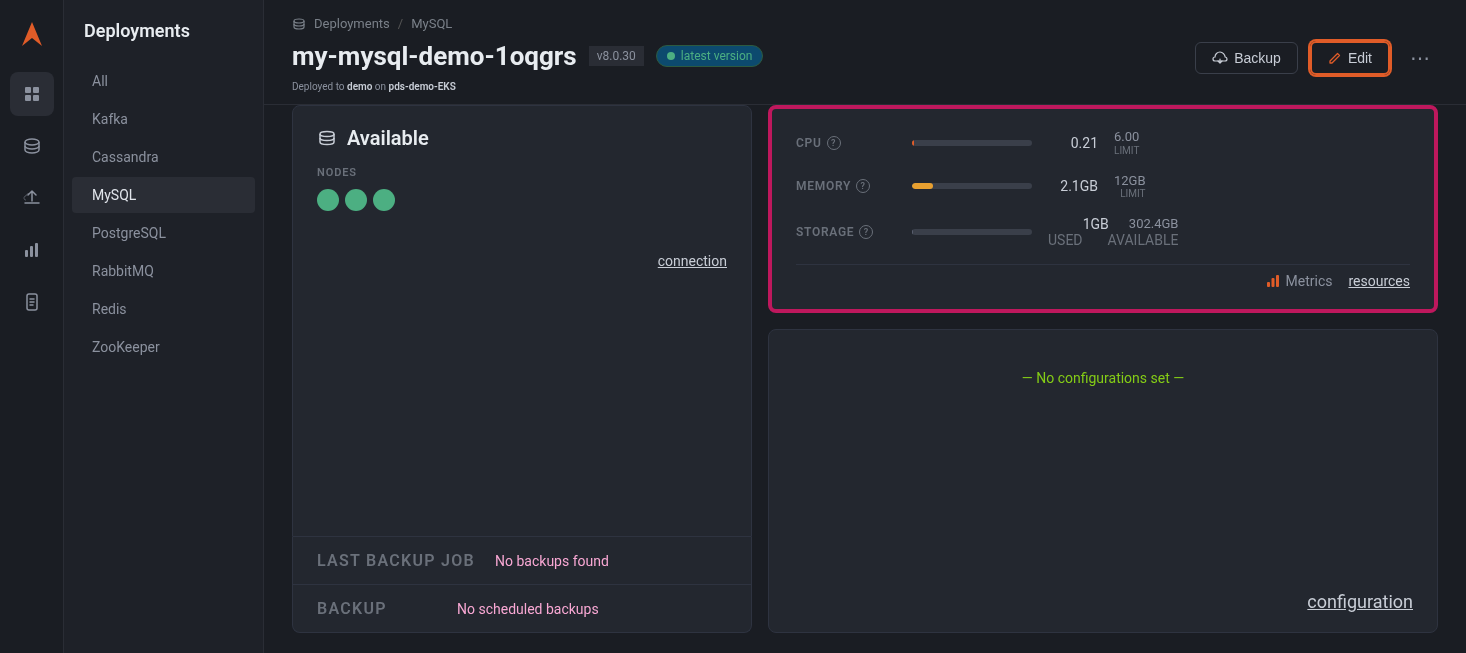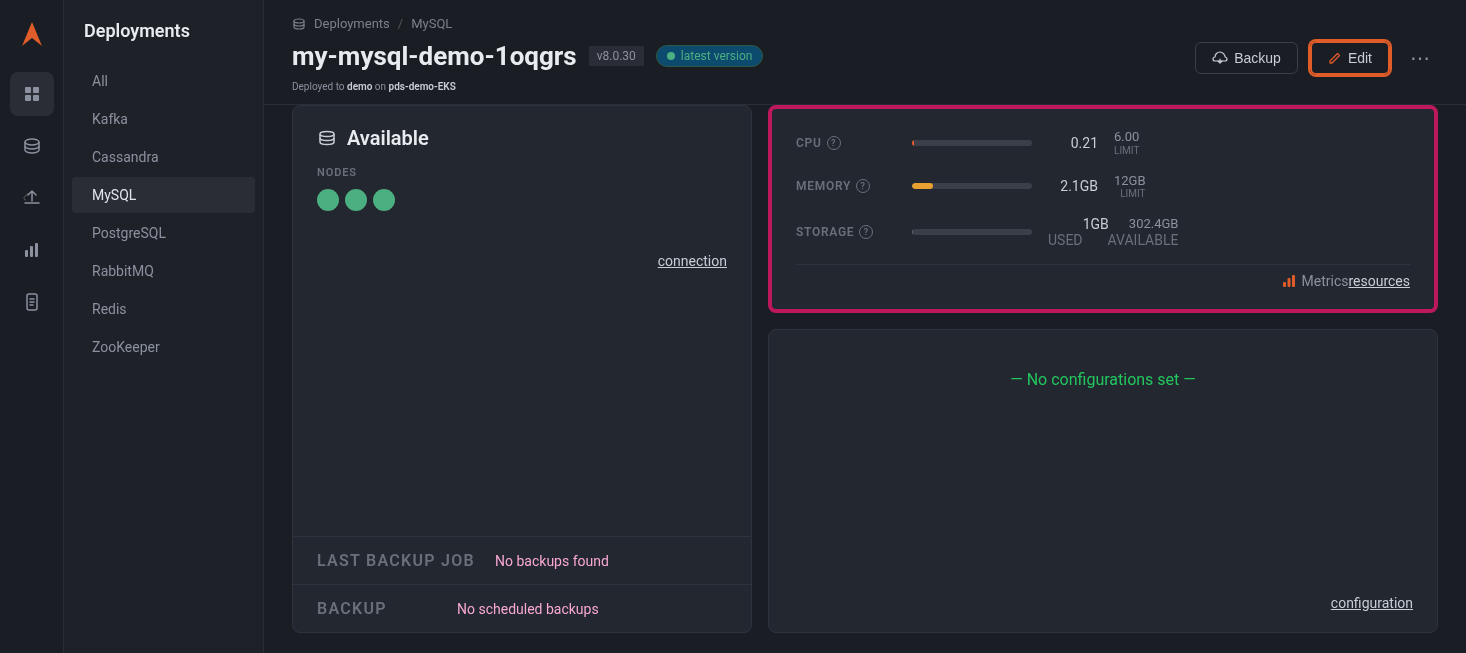--- a/index.html
+++ b/index.html
@@ -323,21 +323,21 @@
       font-size: 10px;
       color: #6a707a;
       text-align: right;
       line-height: 1.2;
     }
     .metric-limit-val { font-size: 13px; color: #8b919e; }
     .metrics-footer {
       display: flex;
       align-items: center;
       justify-content: flex-end;
-      gap: 0;
+      gap: 16px;
       margin-top: 8px;
       padding-top: 8px;
       border-top: 1px solid #2e3340;
     }
     .metrics-link {
       display: flex;
       align-items: center;
       gap: 5px;
       font-size: 14px;
       color: #8b919e;
@@ -355,32 +355,32 @@
       background: #23272f;
       border: 1px solid #2e3340;
       border-radius: 8px;
       padding: 20px 24px;
       flex: 1;
       display: flex;
       flex-direction: column;
       justify-content: space-between;
     }
     .no-config {
-      color: #22c55e;
-      font-size: 16px;
+      color: #84cc16;
+      font-size: 14px;
       text-align: center;
       margin-top: 20px;
     }
     .config-footer {
       text-align: right;
     }
     .config-link {
       color: #c8cdd6;
       text-decoration: underline;
-      font-size: 14px;
+      font-size: 18px;
       cursor: pointer;
     }
 
     .help-icon {
       width: 14px;
       height: 14px;
       border-radius: 50%;
       border: 1px solid #6a707a;
       display: inline-flex;
       align-items: center;

